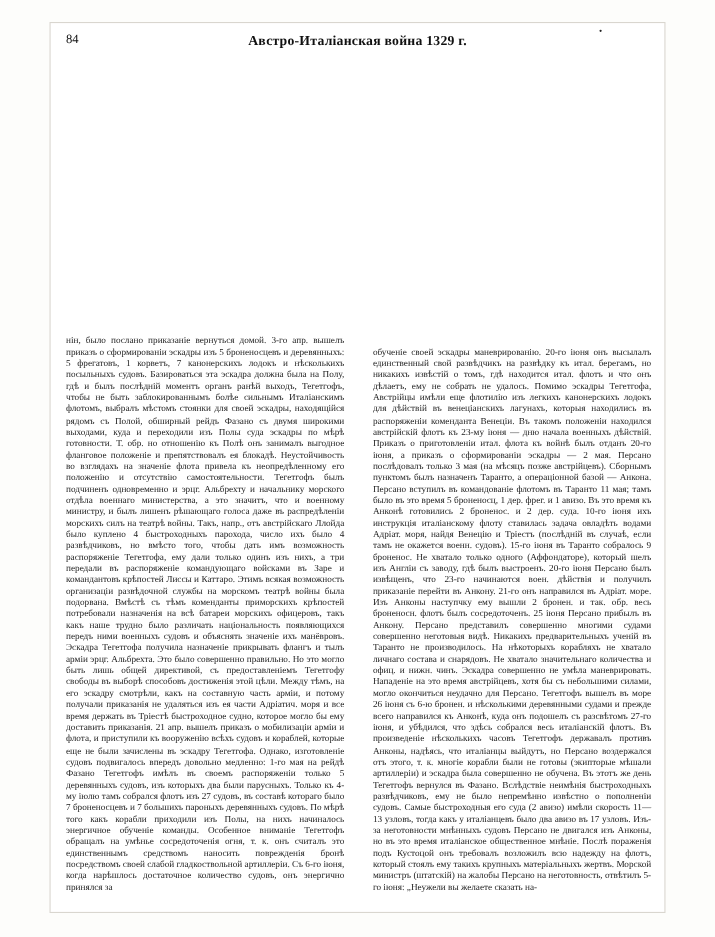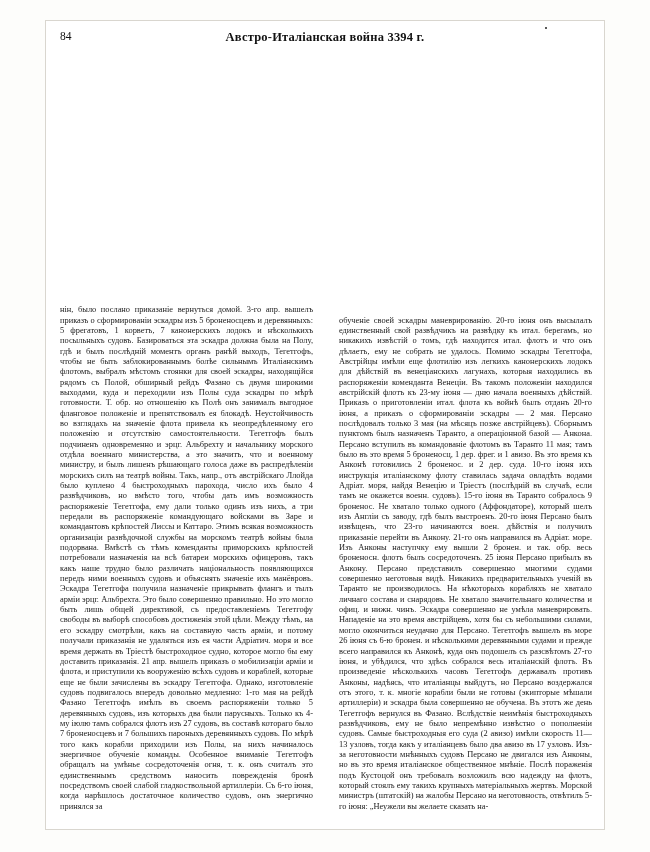--- a/index.html
+++ b/index.html
@@ -95,21 +95,21 @@
   }
 </style>
 </head>
 <body>
 
 <div class="page">
   <div class="page-frame"></div>
 
   <div class="header">
     <span class="folio">84</span>
-    <span class="running-title">Австро-Италіанская война 3394 г.</span>
+    <span class="running-title">Австро-Италіанская война 1329 г.</span>
   </div>
   <div class="speck"></div>
 
   <div class="columns">
     <div class="col">
       <p>нін, было послано приказаніе вернуться домой. 3-го апр. вышелъ приказъ о сформированіи эскадры изъ 5 броненосцевъ и деревянныхъ: 5 фрегатовъ, 1 корветъ, 7 канонерскихъ лодокъ и нѣсколькихъ посыльныхъ судовъ. Базироваться эта эскадра должна была на Полу, гдѣ и былъ послѣдній моментъ органъ ранѣй выходъ, Тегетгофъ, чтобы не быть заблокированнымъ болѣе сильнымъ Италіанскимъ флотомъ, выбралъ мѣстомъ стоянки для своей эскадры, находящійся рядомъ съ Полой, обширный рейдъ Фазано съ двумя широкими выходами, куда и переходили изъ Полы суда эскадры по мѣрѣ готовности. Т. обр. но отношенію къ Полѣ онъ занималъ выгодное фланговое положеніе и препятствовалъ ея блокадѣ. Неустойчивость во взглядахъ на значеніе флота привела къ неопредѣленному его положенію и отсутствію самостоятельности. Тегетгофъ былъ подчиненъ одновременно и эрцг. Альбрехту и начальнику морского отдѣла военнаго министерства, а это значитъ, что и военному министру, и былъ лишенъ рѣшающаго голоса даже въ распредѣленіи морскихъ силъ на театрѣ войны. Такъ, напр., отъ австрійскаго Ллойда было куплено 4 быстроходныхъ парохода, число ихъ было 4 развѣдчиковъ, но вмѣсто того, чтобы дать имъ возможность распоряженіе Тегетгофа, ему дали только одинъ изъ нихъ, а три передали въ распоряженіе командующаго войсками въ Заре и командантовъ крѣпостей Лиссы и Каттаро. Этимъ всякая возможность организаціи развѣдочной службы на морскомъ театрѣ войны была подорвана. Вмѣстѣ съ тѣмъ коменданты приморскихъ крѣпостей потребовали назначенія на всѣ батареи морскихъ офицеровъ, такъ какъ наше трудно было различать національность появляющихся передъ ними военныхъ судовъ и объяснять значеніе ихъ манёвровъ. Эскадра Тегетгофа получила назначеніе прикрывать флангъ и тылъ арміи эрцг. Альбрехта. Это было совершенно правильно. Но это могло быть лишь общей директивой, съ предоставленіемъ Тегетгофу свободы въ выборѣ способовъ достиженія этой цѣли. Между тѣмъ, на его эскадру смотрѣли, какъ на составную часть арміи, и потому получали приказанія не удаляться изъ ея части Адріатич. моря и все время держать въ Тріестѣ быстроходное судно, которое могло бы ему доставить приказанія. 21 апр. вышелъ приказъ о мобилизаціи арміи и флота, и приступили къ вооруженію всѣхъ судовъ и кораблей, которые еще не были зачислены въ эскадру Тегетгофа. Однако, изготовленіе судовъ подвигалось впередъ довольно медленно: 1-го мая на рейдѣ Фазано Тегетгофъ имѣлъ въ своемъ распоряженіи только 5 деревянныхъ судовъ, изъ которыхъ два были парусныхъ. Только къ 4-му іюлю тамъ собрался флотъ изъ 27 судовъ, въ составѣ котораго было 7 броненосцевъ и 7 большихъ пароныхъ деревянныхъ судовъ. По мѣрѣ того какъ корабли приходили изъ Полы, на нихъ начиналось энергичное обученіе команды. Особенное вниманіе Тегетгофъ обращалъ на умѣнье сосредоточенія огня, т. к. онъ считалъ это единственнымъ средствомъ наносить поврежденія бронѣ посредствомъ своей слабой гладкоствольной артиллеріи. Съ 6-го іюня, когда нарѣшлось достаточное количество судовъ, онъ энергично принялся за</p>
     </div>
     <div class="col">
       <p>обученіе своей эскадры маневрированію. 20-го іюня онъ высылалъ единственный свой развѣдчикъ на развѣдку къ итал. берегамъ, но никакихъ извѣстій о томъ, гдѣ находится итал. флотъ и что онъ дѣлаетъ, ему не собрать не удалось. Помимо эскадры Тегетгофа, Австрійцы имѣли еще флотилію изъ легкихъ канонерскихъ лодокъ для дѣйствій въ венеціанскихъ лагунахъ, которыя находились въ распоряженіи коменданта Венеціи. Въ такомъ положеніи находился австрійскій флотъ къ 23-му іюня — дню начала военныхъ дѣйствій. Приказъ о приготовленіи итал. флота къ войнѣ былъ отданъ 20-го іюня, а приказъ о сформированіи эскадры — 2 мая. Персано послѣдовалъ только 3 мая (на мѣсяцъ позже австрійцевъ). Сборнымъ пунктомъ былъ назначенъ Таранто, а операціонной базой — Анкона. Персано вступилъ въ командованіе флотомъ въ Таранто 11 мая; тамъ было въ это время 5 броненосц, 1 дер. фрег. и 1 авизо. Въ это время къ Анконѣ готовились 2 броненос. и 2 дер. суда. 10-го іюня ихъ инструкція италіанскому флоту ставилась задача овладѣть водами Адріат. моря, найдя Венецію и Тріестъ (послѣдній въ случаѣ, если тамъ не окажется военн. судовъ). 15-го іюня въ Таранто собралось 9 броненос. Не хватало только одного (Аффондаторе), который шелъ изъ Англіи съ заводу, гдѣ былъ выстроенъ. 20-го іюня Персано былъ извѣщенъ, что 23-го начинаются воен. дѣйствія и получилъ приказаніе перейти въ Анкону. 21-го онъ направился въ Адріат. море. Изъ Анконы наступчку ему вышли 2 бронен. и так. обр. весь броненосн. флотъ былъ сосредоточенъ. 25 іюня Персано прибылъ въ Анкону. Персано представилъ совершенно многими судами совершенно неготовыя видѣ. Никакихъ предварительныхъ ученій въ Таранто не производилось. На нѣкоторыхъ корабляхъ не хватало личнаго состава и снарядовъ. Не хватало значительнаго количества и офиц. и нижн. чинъ. Эскадра совершенно не умѣла маневрировать. Нападеніе на это время австрійцевъ, хотя бы съ небольшими силами, могло окончиться неудачно для Персано. Тегетгофъ вышелъ въ море 26 іюня съ 6-ю бронен. и нѣсколькими деревянными судами и прежде всего направился къ Анконѣ, куда онъ подошелъ съ разсвѣтомъ 27-го іюня, и убѣдился, что здѣсь собрался весь италіанскій флотъ. Въ произведеніе нѣсколькихъ часовъ Тегетгофъ державалъ противъ Анконы, надѣясь, что италіанцы выйдутъ, но Персано воздержался отъ этого, т. к. многіе корабли были не готовы (экипторые мѣшали артиллеріи) и эскадра была совершенно не обучена. Въ этотъ же день Тегетгофъ вернулся въ Фазано. Вслѣдствіе неимѣнія быстроходныхъ развѣдчиковъ, ему не было непремѣнно извѣстно о пополненіи судовъ. Самые быстроходныя его суда (2 авизо) имѣли скорость 11—13 узловъ, тогда какъ у италіанцевъ было два авизо въ 17 узловъ. Изъ-за неготовности мнѣнныхъ судовъ Персано не двигался изъ Анконы, но въ это время италіанское общественное мнѣніе. Послѣ пораженія подъ Кустоцой онъ требовалъ возложилъ всю надежду на флотъ, который стоялъ ему такихъ крупныхъ матеріальныхъ жертвъ. Морской министръ (штатскій) на жалобы Персано на неготовность, отвѣтилъ 5-го іюня: „Неужели вы желаете сказать на-</p>
     </div>

